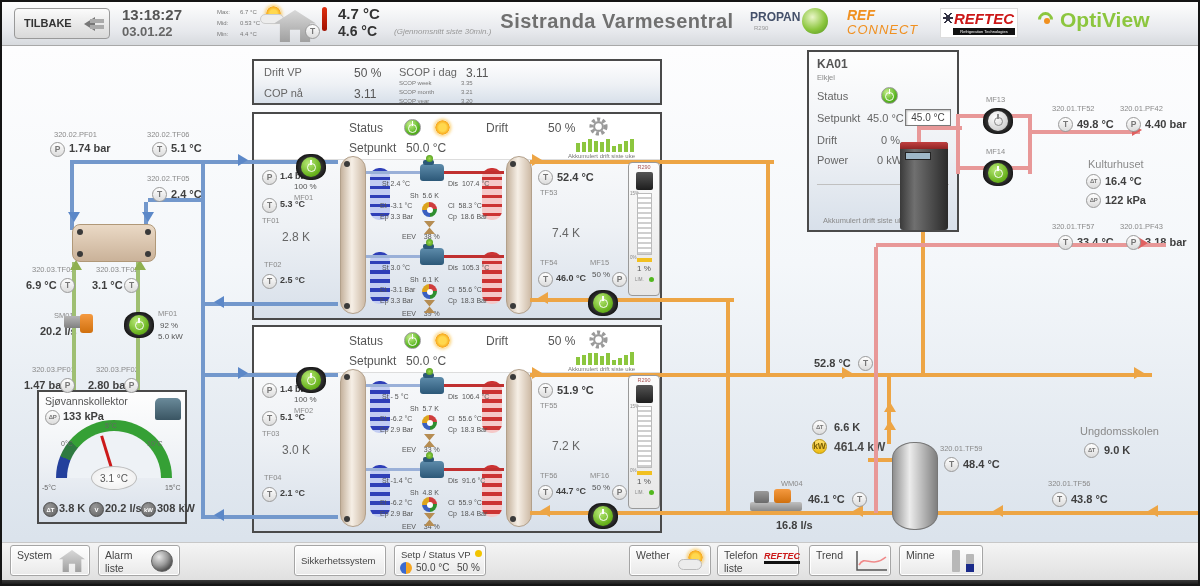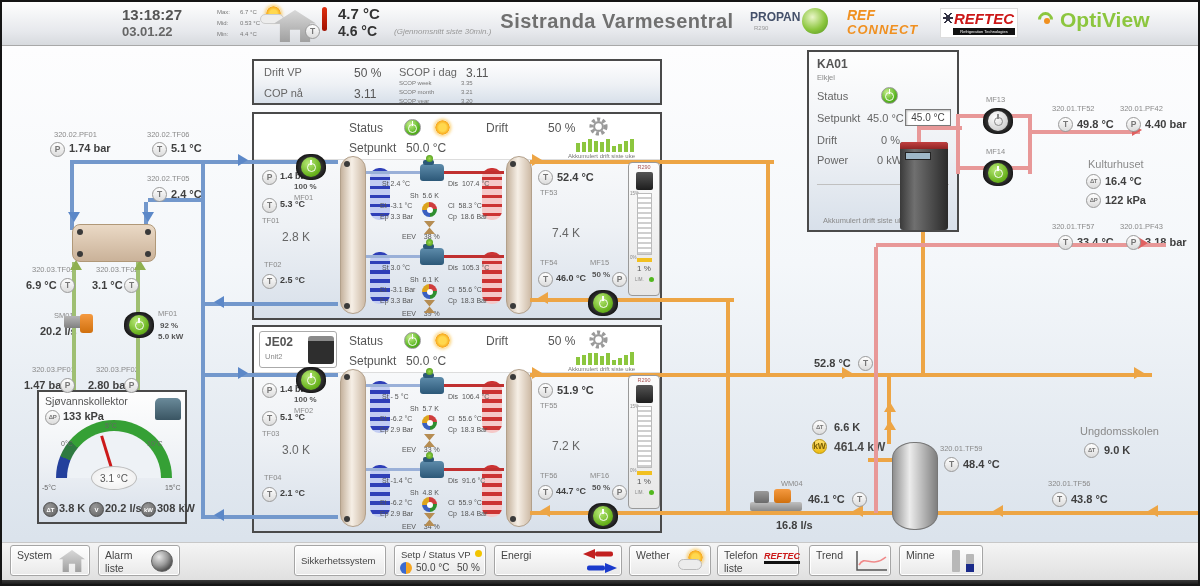--- a/index.html
+++ b/index.html
@@ -4,21 +4,21 @@
 <style>
 *{margin:0;padding:0;box-sizing:border-box}
 html,body{background:#777}
 #app{position:relative;width:1200px;height:586px;font-family:"Liberation Sans",sans-serif;background:linear-gradient(#fdfdfe 8%,#f4f7fa 45%,#dbe3ec 92%);border:2px solid #151515;overflow:hidden}
 .abs{position:absolute}
 .hdr{left:0;top:0;width:100%;height:44px;background:linear-gradient(#fefefe,#e6e8ec 70%,#d7dade);border-bottom:1px solid #a8a8a8;z-index:6}
 .panel{position:absolute;border:2px solid #4a4a4a;background:linear-gradient(#fefefe,#eef1f5 55%,#d8e0ea)}
 .jehead{position:absolute;left:0;top:0;right:0;height:46px;background:#fff;border-bottom:1px solid #ddd}
 .t6{font-size:6px;color:#777;white-space:nowrap}
 .t7{font-size:7.5px;color:#8a8a8a;white-space:nowrap}
-.t8{font-size:8px;font-weight:bold;color:#555;white-space:nowrap}
+.t8{font-size:8px;font-weight:normal;color:#555;white-space:nowrap}
 .l11{font-size:11px;color:#666;white-space:nowrap}
 .l12{font-size:12px;color:#555;white-space:nowrap}
 .v9{font-size:9px;font-weight:bold;color:#3f3f3f;white-space:nowrap}
 .v85{font-size:8.5px;font-weight:bold;color:#3f3f3f;white-space:nowrap}
 .v11{font-size:11px;font-weight:bold;color:#3f3f3f;white-space:nowrap}
 .v12{font-size:12px;font-weight:bold;color:#4a4a4a;white-space:nowrap}
 .k12{font-size:12px;color:#666;white-space:nowrap}
 .cl7{font-size:7px;color:#555;white-space:pre;z-index:1}
 .chip{position:absolute;width:15px;height:15px;border-radius:50%;background:linear-gradient(#fff,#dcdcdc);border:1px solid #9a9a9a;color:#777;font-size:8.5px;font-weight:bold;text-align:center;line-height:13px;z-index:5}
 .chip.s{font-size:6px;letter-spacing:-.5px}
@@ -83,20 +83,26 @@
 .valve{position:absolute;z-index:5}
 .input{position:absolute;border:1px solid #7a7a7a;background:#fff;box-shadow:inset 1px 1px 2px #bbb;font-size:10px;color:#444;text-align:center;z-index:5}
 .gtick{position:absolute;font-size:7px;color:#666;white-space:nowrap}
 </style>
 </head>
 <body>
 
 <div id="app">
 
   <div class="abs hdr">
+    <div class="abs" style="left:12px;top:6px;width:96px;height:31px;border:1px solid #999;border-radius:4px;background:linear-gradient(#fbfbfb,#d9d9d9)">
+      <span class="abs" style="left:9px;top:8px;font-size:11px;font-weight:bold;color:#333">TILBAKE</span>
+      <span class="abs" style="left:62px;top:8px;width:0;height:0;border:7px solid transparent;border-right:11px solid #777"></span>
+      <span class="abs" style="left:75px;top:10px;width:14px;height:4px;background:#aaa"></span>
+      <span class="abs" style="left:75px;top:16px;width:14px;height:4px;background:#aaa"></span>
+    </div>
     <div class="abs" style="left:120px;top:4px;font-size:15px;font-weight:bold;color:#555">13:18:27</div>
     <div class="abs" style="left:120px;top:22px;font-size:13px;font-weight:bold;color:#666">03.01.22</div>
     <div class="abs t6" style="left:215px;top:7px">Max:</div>
     <div class="abs t6" style="left:238px;top:7px">6.7 °C</div>
     <div class="abs t6" style="left:215px;top:18px">Mid:</div>
     <div class="abs t6" style="left:238px;top:18px">0.53 °C</div>
     <div class="abs t6" style="left:215px;top:29px">Min:</div>
     <div class="abs t6" style="left:238px;top:29px">4.4 °C</div>
     <div class="abs sun" style="left:264px;top:4px"></div>
     <div class="abs" style="left:258px;top:12px;width:24px;height:10px;background:#ededed;border:1px solid #ccc;border-radius:6px"></div>
@@ -104,21 +110,21 @@
     <div class="chip" style="left:303px;top:22px">T</div>
     <div class="abs" style="left:320px;top:5px;width:5px;height:24px;border-radius:3px;background:linear-gradient(#e03010,#a01000)"></div>
     <div class="abs" style="left:336px;top:3px;font-size:15px;font-weight:bold;color:#333">4.7 °C</div>
     <div class="abs" style="left:336px;top:21px;font-size:14px;font-weight:bold;color:#333">4.6 °C</div>
     <div class="abs" style="left:392px;top:25px;font-size:8px;font-style:italic;color:#999">(Gjennomsnitt siste 30min.)</div>
     <div class="abs" style="left:430px;top:8px;width:370px;text-align:center;font-size:20px;font-weight:bold;color:#707070;letter-spacing:.5px">Sistranda Varmesentral</div>
     <div class="abs" style="left:748px;top:8px;font-size:12px;font-weight:bold;color:#44506a">PROPAN</div>
     <div class="abs" style="left:752px;top:23px;font-size:6px;color:#999">R290</div>
     <div class="abs" style="left:800px;top:6px;width:26px;height:26px;border-radius:50%;background:radial-gradient(circle at 40% 35%,#eaf6c8,#8cc63e 55%,#4e8f1e)"></div>
     <div class="abs" style="left:845px;top:5px;font-size:14px;font-weight:900;font-style:italic;color:#f09020">REF</div>
-    <div class="abs" style="left:845px;top:20px;font-size:13px;font-weight:700;font-style:italic;color:#f09020;letter-spacing:1px">CONNECT</div>
+    <div class="abs" style="left:845px;top:20px;font-size:13px;font-weight:400;font-style:italic;color:#f09020;letter-spacing:1px">CONNECT</div>
     <div class="abs" style="left:938px;top:6px;width:78px;height:30px;background:#fff;border:1px solid #ddd">
       <span class="abs" style="left:2px;top:4px;width:10px;height:10px;background:linear-gradient(0deg,transparent 44%,#334 44% 56%,transparent 56%),linear-gradient(60deg,transparent 44%,#334 44% 56%,transparent 56%),linear-gradient(120deg,transparent 44%,#334 44% 56%,transparent 56%)"></span>
       <span class="abs" style="left:13px;top:1px;font-size:15px;font-weight:900;font-style:italic;color:#cc1818">REFTEC</span>
       <span class="abs" style="left:12px;top:19px;width:62px;height:7px;background:#111;color:#fff;font-size:4px;text-align:center;line-height:7px">Refrigeration Technologies</span>
     </div>
     <div class="abs" style="left:1036px;top:10px;width:15px;height:15px;border:3px solid #8cc63e;border-radius:50%;border-bottom-color:transparent;border-left-color:transparent;transform:rotate(-45deg)"></div>
     <div class="abs" style="left:1042px;top:16px;width:6px;height:6px;border-radius:50%;background:#f09020"></div>
     <div class="abs" style="left:1058px;top:6px;font-size:21px;font-weight:bold;color:#8cc63e">OptiView</div>
   </div>
 
@@ -324,25 +330,20 @@
     <div class="pump" style="left:334px;top:176px">
         <span class="in"></span>
         <span class="pwr"></span>
       </div>
     <div class="chip" style="left:358px;top:158px">P</div>
     <div class="abs v85" style="left:375px;top:160px">2.9 bar</div>
   </div>
 
   <div class="panel" style="left:250px;top:323px;width:410px;height:208px">
     <div class="jehead">
-      <div class="idbox">
-        <span class="abs" style="left:5px;top:3px;font-size:12px;font-weight:bold;color:#555">JE02</span>
-        <span class="abs t7" style="left:5px;top:20px">Unit2</span>
-        <span class="compimg"></span>
-      </div>
       <span class="abs l12" style="left:95px;top:7px">Status</span>
       <span class="stled" style="left:150px;top:5px">
           <span class="pwr"></span>
         </span>
       <span class="sun" style="left:181px;top:6px"></span>
       <span class="abs l12" style="left:95px;top:27px">Setpunkt</span>
       <span class="abs l12" style="left:152px;top:27px">50.0 °C</span>
       <span class="abs l12" style="left:232px;top:7px">Drift</span>
       <span class="abs l12" style="left:294px;top:7px">50 %</span>
       <span class="abs" style="left:334px;top:2px"><svg width="21" height="21" viewBox="0 0 22 22">
@@ -562,29 +563,20 @@
   <div class="tbtn" style="left:292px;width:92px">
     <span class="bl1" style="font-size:9.5px;top:9px">Sikkerhetssystem</span>
   </div>
   <div class="tbtn" style="left:392px;width:92px">
     <span class="bl1" style="font-size:9.5px">Setp / Status VP</span>
     <span class="abs" style="left:80px;top:4px;width:7px;height:7px;border-radius:50%;background:#f2c400"></span>
     <span class="abs" style="left:5px;top:16px;width:12px;height:12px;border-radius:50%;background:conic-gradient(#f5a623 0 180deg,#3a6ad0 0)"></span>
     <span class="abs" style="left:21px;top:16px;font-size:10px;color:#444">50.0 °C</span>
     <span class="abs" style="left:62px;top:16px;font-size:10px;color:#444">50 %</span>
   </div>
-  <div class="tbtn" style="left:492px;width:128px">
-    <span class="bl1">Energi</span>
-    <span class="abs" style="left:88px;top:3px"><svg width="34" height="24" viewBox="0 0 34 24">
-          <polygon points="12,0 12,10 0,5" fill="#c22020"></polygon>
-          <rect x="12" y="2.5" width="18" height="5" rx="2" fill="#c22020"></rect>
-          <polygon points="22,14 22,24 34,19" fill="#1a3acc"></polygon>
-          <rect x="4" y="16.5" width="18" height="5" rx="2" fill="#1a3acc"></rect>
-        </svg></span>
-  </div>
   <div class="tbtn" style="left:627px;width:82px">
     <span class="bl1">Wether</span>
     <span class="sun abs" style="left:58px;top:4px"></span>
     <span class="abs" style="left:48px;top:13px;width:24px;height:11px;background:#ececec;border:1px solid #bbb;border-radius:6px"></span>
   </div>
   <div class="tbtn" style="left:715px;width:82px">
     <span class="bl1">Telefon</span>
     <span class="bl2">liste</span>
     <span class="abs" style="left:46px;top:5px;font-size:9px;font-weight:900;font-style:italic;color:#cc1818;border-bottom:3px solid #111">REFTEC</span>
   </div>

